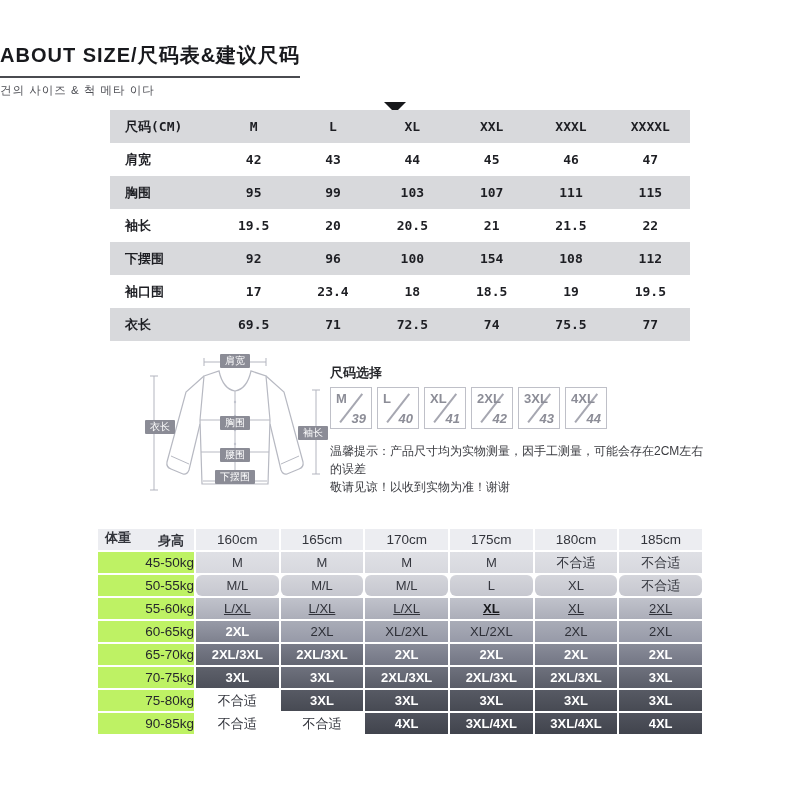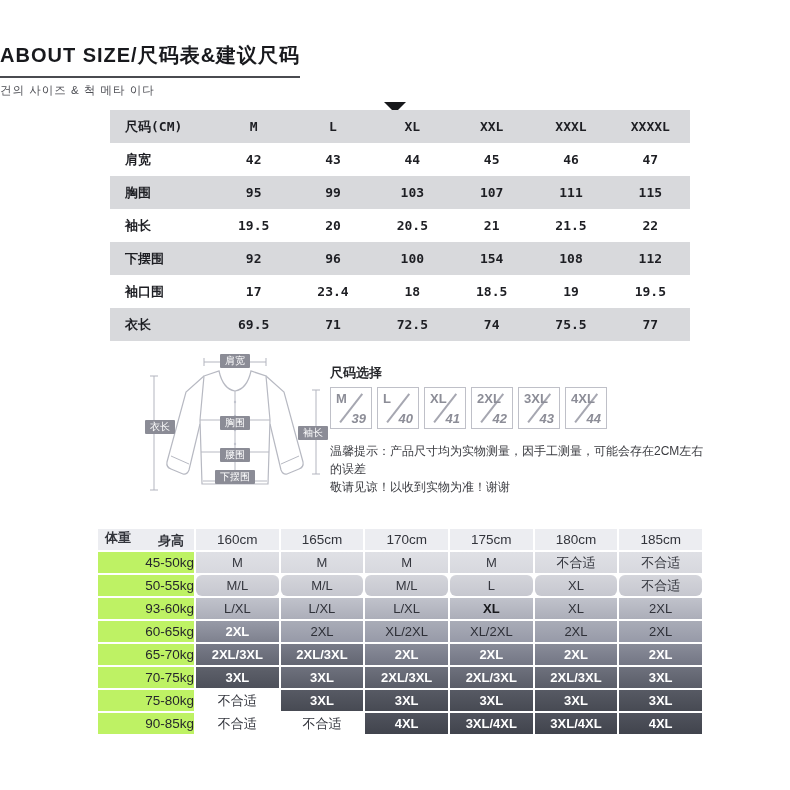--- a/index.html
+++ b/index.html
@@ -55,21 +55,21 @@
   table.fit-matrix th{height:21px;background:#ecedf1;font-weight:normal;color:#32343b;
       font-size:13.5px;padding:0;}
   table.fit-matrix td{height:21px;text-align:center;padding:0;}
   table.fit-matrix td.wlbl{text-align:right;padding-left:10px;color:#26272c;font-size:13.5px;background:#bef264;}
   th.corner{position:relative;}
   .corner-top{position:absolute;top:3px;right:10px;font-size:13px;font-weight:bold;}
   .corner-bot{position:absolute;bottom:3px;left:7px;font-size:13px;font-weight:bold;}
 
   td.s1{background:linear-gradient(#dfe0e5,#d7d8de);color:#35373f;}
   td.s2{background:linear-gradient(#d4d5db,#c6c7cf);color:#35373f;border-radius:6px;}
-  td.s3{background:linear-gradient(#c0c2cb,#acaeb9);color:#30323a;}
+  td.s3{background:linear-gradient(#c0c2cb,#acaeb9);color:#30323a;text-decoration:underline;}
   td.s4{background:linear-gradient(#a9acb7,#979aa8);color:#2d2f37;}
   td.s4w{background:linear-gradient(#979aa7,#7e818e);color:#fff;font-weight:bold;}
   td.s5{background:linear-gradient(#898c99,#737684);color:#fff;font-weight:bold;}
   td.s5d{background:linear-gradient(#787b88,#636672);color:#fff;font-weight:bold;}
   td.s6{background:linear-gradient(#6e717d,#5a5d68);color:#fff;font-weight:bold;}
   td.s6d{background:linear-gradient(#5e616b,#4d505a);color:#fff;font-weight:bold;}
   td.s7{background:linear-gradient(#575a64,#474a53);color:#fff;font-weight:bold;}
   td.s8{background:linear-gradient(#50535d,#41444d);color:#fff;font-weight:bold;}
   td.none{background:#fff;color:#35373f;}
   td.emph{font-weight:bold;color:#17181c;}
@@ -275,21 +275,21 @@
         <tr>
           <td class="wlbl">50-55kg</td>
           <td class="s2">M/L</td>
           <td class="s2">M/L</td>
           <td class="s2">M/L</td>
           <td class="s2">L</td>
           <td class="s2">XL</td>
           <td class="s2">不合适</td>
         </tr>
         <tr>
-          <td class="wlbl">93-60kg</td>
+          <td class="wlbl">55-60kg</td>
           <td class="s3">L/XL</td>
           <td class="s3">L/XL</td>
           <td class="s3">L/XL</td>
           <td class="s3 emph">XL</td>
           <td class="s3">XL</td>
           <td class="s3">2XL</td>
         </tr>
         <tr>
           <td class="wlbl">60-65kg</td>
           <td class="s4w">2XL</td>

